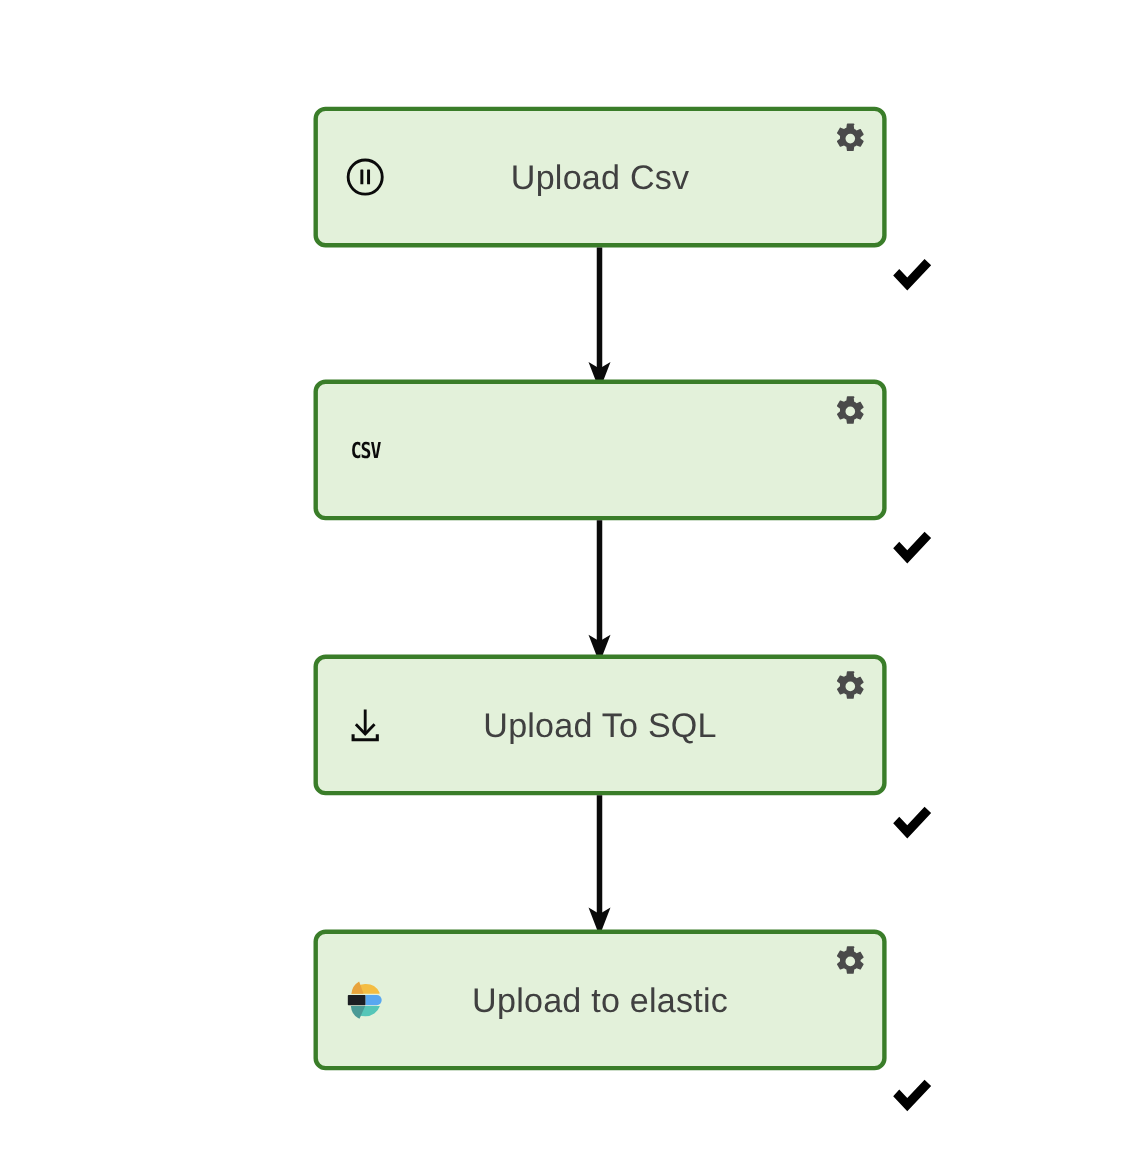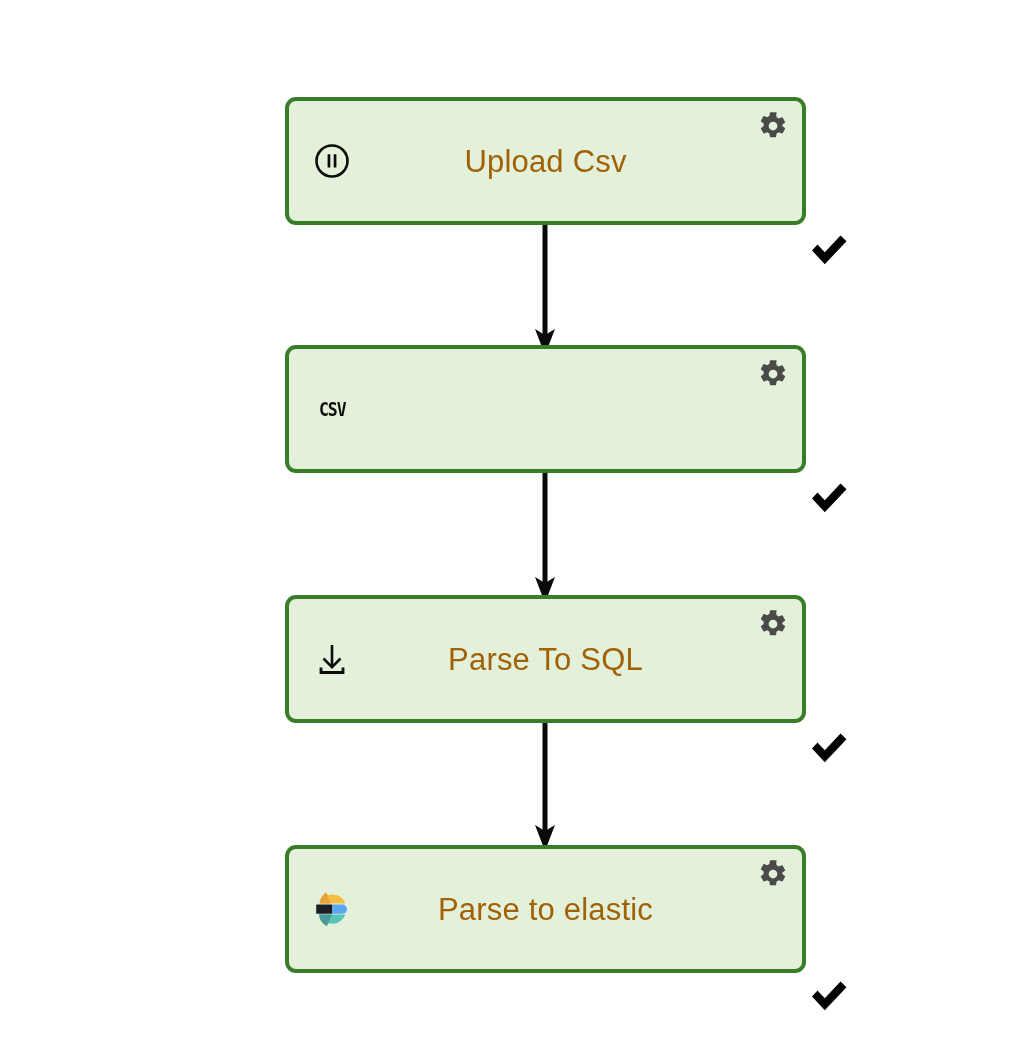--- a/index.html
+++ b/index.html
@@ -31,21 +31,21 @@
     border: 4px solid #3a7d29;
     border-radius: 11px;
     display: flex;
     align-items: center;
     justify-content: center;
   }
 
   .node-label {
     font-size: 31px;
     font-weight: 400;
-    color: #a16207;
+    color: #404040;
     letter-spacing: 0.2px;
     line-height: 1;
     text-align: center;
     white-space: nowrap;
     pointer-events: none;
   }
 
   
   .node-icon {
     position: absolute;
@@ -166,21 +166,21 @@
   </div>
 
   <div class="node" style="top:595px;">
     <span class="node-icon">
       <svg width="36" height="36" viewBox="0 0 36 36" aria-hidden="true">
         <line x1="18" y1="4" x2="18" y2="24.5" stroke="#0b0b0b" stroke-width="2.6" stroke-linecap="butt"></line>
         <path d="M9.5 17.5 L18 26.2 L26.5 17.5" fill="none" stroke="#0b0b0b" stroke-width="2.6" stroke-linecap="butt" stroke-linejoin="miter"></path>
         <path d="M7 26.5 L7 31.5 L29 31.5 L29 26.5" fill="none" stroke="#0b0b0b" stroke-width="2.8" stroke-linecap="butt" stroke-linejoin="miter"></path>
       </svg>
     </span>
-    <span class="node-label">Parse To SQL</span>
+    <span class="node-label">Upload To SQL</span>
     <span class="node-gear">
       <svg width="30" height="30" viewBox="0 0 24 24" aria-hidden="true">
         <path fill="#4a4a4a" d="M19.43 12.98c.04-.32.07-.64.07-.98s-.03-.66-.07-.98l2.11-1.65c.19-.15.24-.42.12-.64l-2-3.46c-.12-.22-.39-.3-.61-.22l-2.49 1c-.52-.4-1.08-.73-1.69-.98l-.38-2.65A.488.488 0 0 0 14 1h-4c-.25 0-.46.18-.49.42l-.38 2.65c-.61.25-1.17.59-1.69.98l-2.49-1c-.23-.09-.49 0-.61.22l-2 3.46c-.13.22-.07.49.12.64l2.11 1.65c-.04.32-.07.65-.07.98s.03.66.07.98l-2.11 1.65c-.19.15-.24.42-.12.64l2 3.46c.12.22.39.3.61.22l2.49-1c.52.4 1.08.73 1.69.98l.38 2.65c.03.24.24.42.49.42h4c.25 0 .46-.18.49-.42l.38-2.65c.61-.25 1.17-.59 1.69-.98l2.49 1c.23.09.49 0 .61-.22l2-3.46c.12-.22.07-.49-.12-.64l-2.11-1.65zM12 15.5A3.5 3.5 0 0 1 8.5 12 3.5 3.5 0 0 1 12 8.5a3.5 3.5 0 0 1 3.5 3.5 3.5 3.5 0 0 1-3.5 3.5z"></path>
       </svg>
     </span>
   </div>
 
   <div class="connector" style="top:723px; height:128px;">
     <svg width="48" height="128" viewBox="0 0 48 128" aria-hidden="true">
       <line x1="24" y1="0" x2="24" y2="120" stroke="#0a0a0a" stroke-width="5"></line>
@@ -202,21 +202,21 @@
         <path d="M7.5 15.5 A14 14 0 0 1 14.5 4.2 L18.5 15.5 Z" fill="#e8a33d"></path>
 
         <path d="M7 26.5 L33.4 26.5 A14 14 0 0 1 7 26.5 Z" fill="#3cbeb1" opacity="0.85"></path>
         <path d="M7 26.5 L20 26.5 L14.8 38.2 A14 14 0 0 1 7 26.5 Z" fill="#4a9a96"></path>
 
         <rect x="4.2" y="16.6" width="16.2" height="9.2" rx="0.6" fill="#1c1e23"></rect>
 
         <path d="M20.4 16.6 L30.4 16.6 A4.6 4.6 0 0 1 30.4 25.8 L20.4 25.8 Z" fill="#58a7f0"></path>
       </svg>
     </span>
-    <span class="node-label">Parse to elastic</span>
+    <span class="node-label">Upload to elastic</span>
     <span class="node-gear">
       <svg width="30" height="30" viewBox="0 0 24 24" aria-hidden="true">
         <path fill="#4a4a4a" d="M19.43 12.98c.04-.32.07-.64.07-.98s-.03-.66-.07-.98l2.11-1.65c.19-.15.24-.42.12-.64l-2-3.46c-.12-.22-.39-.3-.61-.22l-2.49 1c-.52-.4-1.08-.73-1.69-.98l-.38-2.65A.488.488 0 0 0 14 1h-4c-.25 0-.46.18-.49.42l-.38 2.65c-.61.25-1.17.59-1.69.98l-2.49-1c-.23-.09-.49 0-.61.22l-2 3.46c-.13.22-.07.49.12.64l2.11 1.65c-.04.32-.07.65-.07.98s.03.66.07.98l-2.11 1.65c-.19.15-.24.42-.12.64l2 3.46c.12.22.39.3.61.22l2.49-1c.52.4 1.08.73 1.69.98l.38 2.65c.03.24.24.42.49.42h4c.25 0 .46-.18.49-.42l.38-2.65c.61-.25 1.17-.59 1.69-.98l2.49 1c.23.09.49 0 .61-.22l2-3.46c.12-.22.07-.49-.12-.64l-2.11-1.65zM12 15.5A3.5 3.5 0 0 1 8.5 12 3.5 3.5 0 0 1 12 8.5a3.5 3.5 0 0 1 3.5 3.5 3.5 3.5 0 0 1-3.5 3.5z"></path>
       </svg>
     </span>
   </div>
 
   <div class="check" style="left:806px; top:975px;">
     <svg width="44" height="40" viewBox="0 0 44 40" aria-hidden="true">
       <path d="M5 20.5 L10.5 14.5 L17.8 22.2 L33.5 5.5 L39.5 11.2 L17.8 34.2 Z" fill="#000000"></path>

